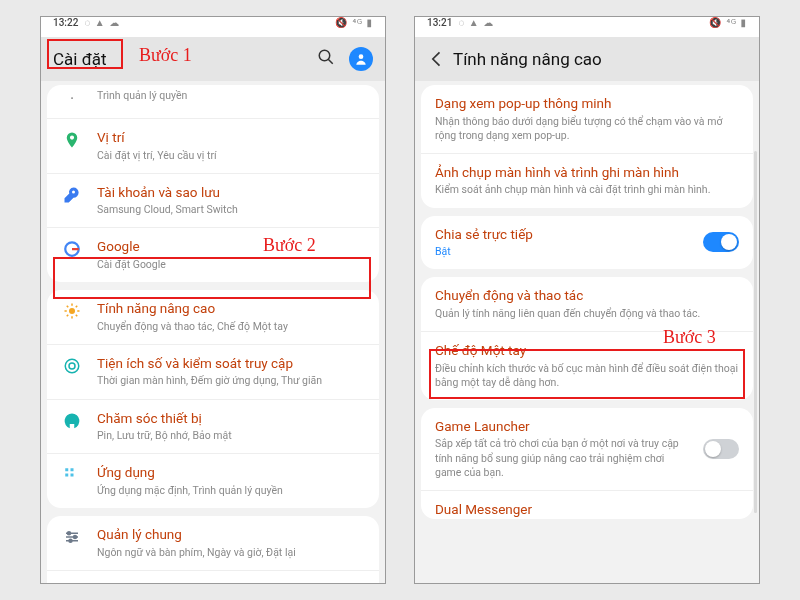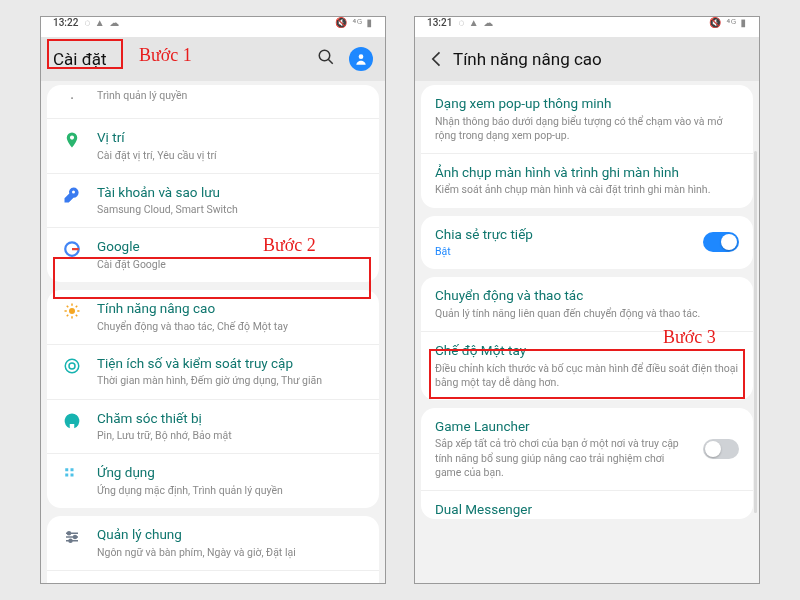--- a/index.html
+++ b/index.html
@@ -68,21 +68,21 @@
     align-items: flex-start;
     position: relative;
   }
   .row:first-child { border-top: none; }
   .row .icon {
     width: 22px; flex: 0 0 22px;
     display: flex; justify-content: center;
     padding-top: 2px;
   }
   .row .text { flex: 1; min-width: 0; }
-  .row .title { font-size: 13.5px; color: #0f766e; line-height: 1.3; }
+  .row .title { font-size: 13.5px; color: #c2410c; line-height: 1.3; }
   .row .sub { font-size: 10.5px; color: #8a8a8a; line-height: 1.35; margin-top: 2px; }
   .row .sub.blue { color: #1e88ff; }
   .row .ctrl { flex: 0 0 auto; align-self: center; }
   .toggle {
     width: 36px; height: 20px; border-radius: 20px;
     background: #cfd2d6; position: relative;
   }
   .toggle::after {
     content:""; position:absolute; width:16px; height:16px; border-radius:50%;
     background:#fff; top:2px; left:2px;

